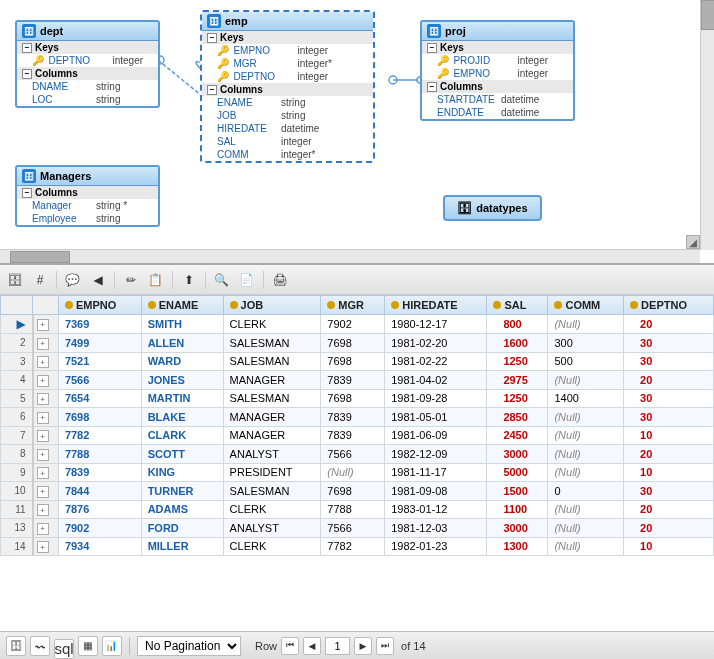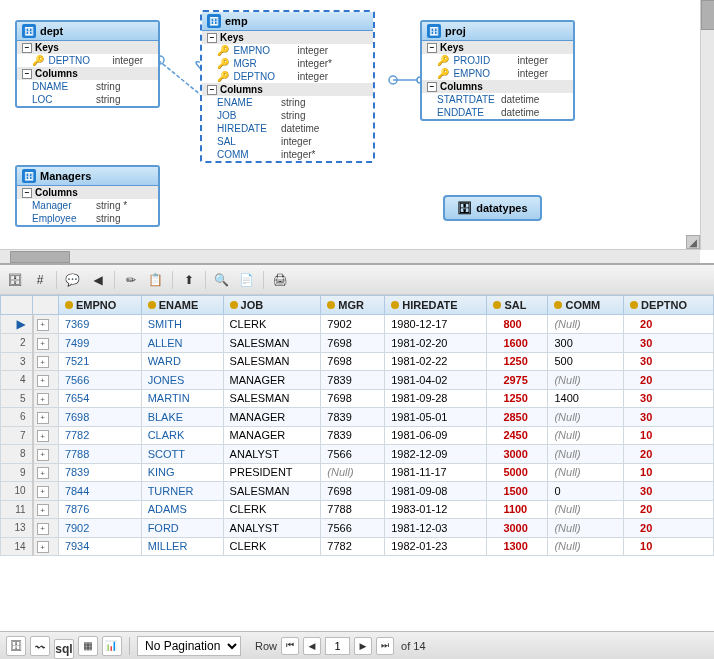--- a/index.html
+++ b/index.html
@@ -208,21 +208,21 @@
       font-size: 8px;
       cursor: pointer;
       color: #555;
     }
     .indicator-arrow {
       color: #1a5fa8;
       font-size: 12px;
     }
     td.numeric { color: #c00000; font-weight: bold; padding-left: 16px; }
     td.null-val { color: #888; font-style: italic; margin-top: 28px; }
-    td.text-val { color: #1a5fa8; }
+    td.text-val { color: #1a5fa8; font-weight: bold; }
 
     
     .bottom-bar {
       height: 28px;
       background: linear-gradient(180deg, #f0f0f0 0%, #ddd 100%);
       border-top: 1px solid #bbb;
       display: flex;
       align-items: center;
       padding: 0 6px;
       gap: 4px;
@@ -671,21 +671,21 @@
               <td class="null-val">(Null)</td>
               <td class="numeric">10</td>
             </tr>
           </tbody>
       </table>
     </div>
 
     <div class="bottom-bar">
       <div class="bottom-bar-btn">🗄</div>
       <div class="bottom-bar-btn">〰</div>
-      <div class="bottom-bar-btn" style="font-size:12px; font-weight:bold;margin-top:6px;">sql</div>
+      <div class="bottom-bar-btn" style="font-size:15px; font-weight:normal;margin-top:6px;">sql</div>
       <div class="bottom-bar-btn">▦</div>
       <div class="bottom-bar-btn">📊</div>
       <div style="width:1px; height:18px; background:#bbb; margin:0 3px;"></div>
       <select class="pagination-select">
         <option>No Pagination</option>
         <option>100 Rows</option>
         <option>500 Rows</option>
       </select>
       <span style="width:6px;"></span>
       <span class="bottom-bar-text">Row</span>

